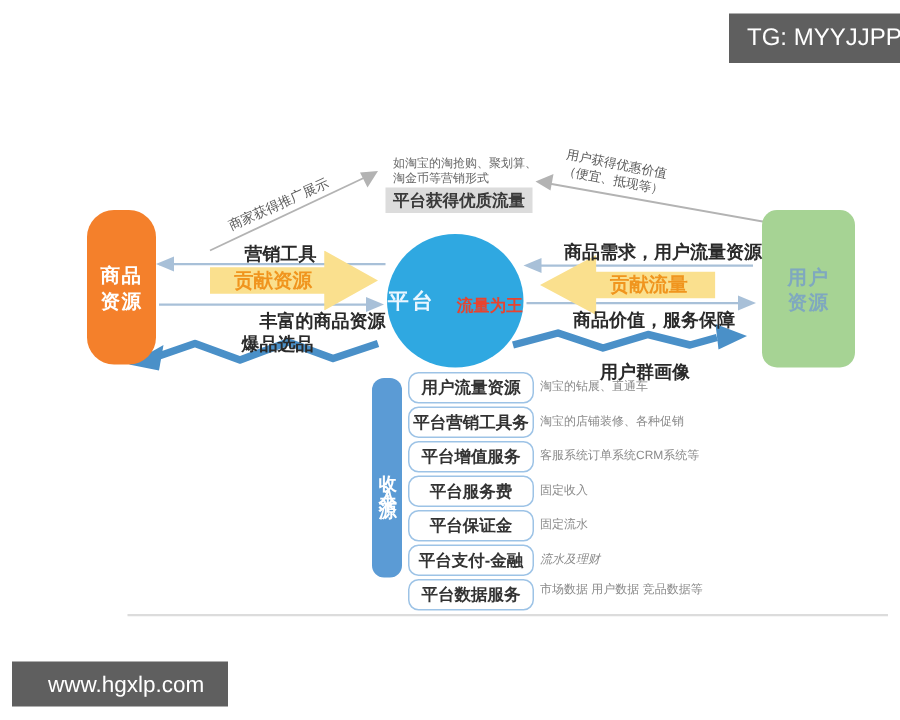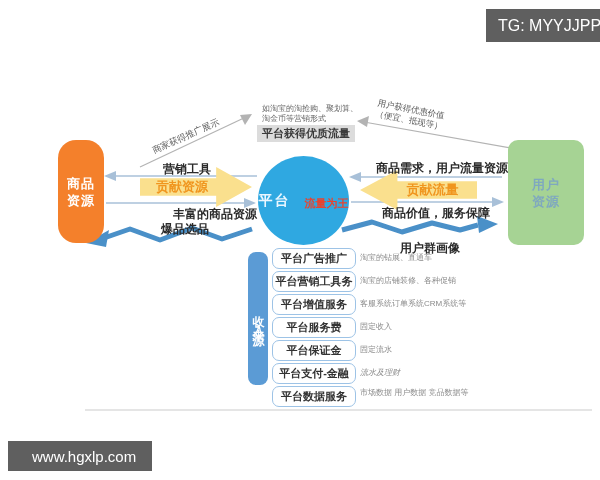--- a/index.html
+++ b/index.html
@@ -5,21 +5,21 @@
   html,body{margin:0;padding:0;}
   body{width:600px;height:480px;position:relative;overflow:hidden;background:#ffffff;
        font-family:"Liberation Sans","DejaVu Sans",sans-serif;}
   .abs{position:absolute;}
   .watermark{background:#5f5f5f;color:#fff;display:flex;align-items:center;}
   .wm-top{left:486px;top:9px;width:127px;height:33px;font-size:16px;padding-left:12px;}
   .wm-bottom{left:8px;top:441px;width:120px;height:30px;font-size:15px;padding-left:24px;}
   .node{border-radius:10px;display:flex;align-items:center;justify-content:center;
         font-weight:bold;font-size:13px;text-align:center;}
   .node-left{left:58px;top:140px;width:46px;height:103px;background:#F4802B;color:#fff;border-radius:18px;}
-  .node-right{left:508px;top:140px;width:76px;height:105px;background:#A6D394;color:#7FA8BF;}
+  .node-right{left:508px;top:140px;width:62px;height:105px;background:#A6D394;color:#7FA8BF;}
   .node-text{width:30px;word-break:break-all;line-height:17px;letter-spacing:1px;}
   .circle{left:258px;top:156px;width:91px;height:89px;border-radius:50%;background:#2FA8E1;
           display:flex;align-items:center;justify-content:center;gap:14px;}
   .circle-title{color:#eaf6ff;font-size:14px;font-weight:bold;letter-spacing:2px;}
   .circle-sub{color:#E8432F;font-size:11px;font-weight:bold;margin-top:5px;}
   .yarrow{height:40px;background:#FAE08E;display:flex;align-items:center;justify-content:center;
           color:#F0951E;font-weight:bold;font-size:13px;}
   .yarrow-right{left:140px;top:167px;width:112px;
       clip-path:polygon(0 28%,68% 28%,68% 0,100% 50%,68% 100%,68% 72%,0 72%);padding-right:0;}
   .yarrow-right span{margin-right:28px;}
@@ -106,21 +106,21 @@
 
 <div class="abs yarrow yarrow-left">
   <span>贡献流量</span>
 </div>
 <div class="abs flabel" style="left:376px;top:160px;">商品需求，用户流量资源</div>
 <div class="abs flabel" style="left:382px;top:205px;">商品价值，服务保障</div>
 <div class="abs flabel" style="left:400px;top:240px;text-align:center;">用户群画像</div>
 
 <div class="abs revsrc">收入来源</div>
 
-<div class="abs itembox" style="top:248px;">平台广告推广</div>
+<div class="abs itembox" style="top:248px;">用户流量资源</div>
 <div class="abs itembox" style="top:271px;">平台营销工具务</div>
 <div class="abs itembox" style="top:294px;">平台增值服务</div>
 <div class="abs itembox" style="top:317px;">平台服务费</div>
 <div class="abs itembox" style="top:340px;">平台保证金</div>
 <div class="abs itembox" style="top:363px;">平台支付-金融</div>
 <div class="abs itembox" style="top:386px;">平台数据服务</div>
 
 <div class="abs note" style="top:253px;">淘宝的钻展、直通车</div>
 <div class="abs note" style="top:276px;">淘宝的店铺装修、各种促销</div>
 <div class="abs note" style="top:299px;">客服系统订单系统CRM系统等</div>

